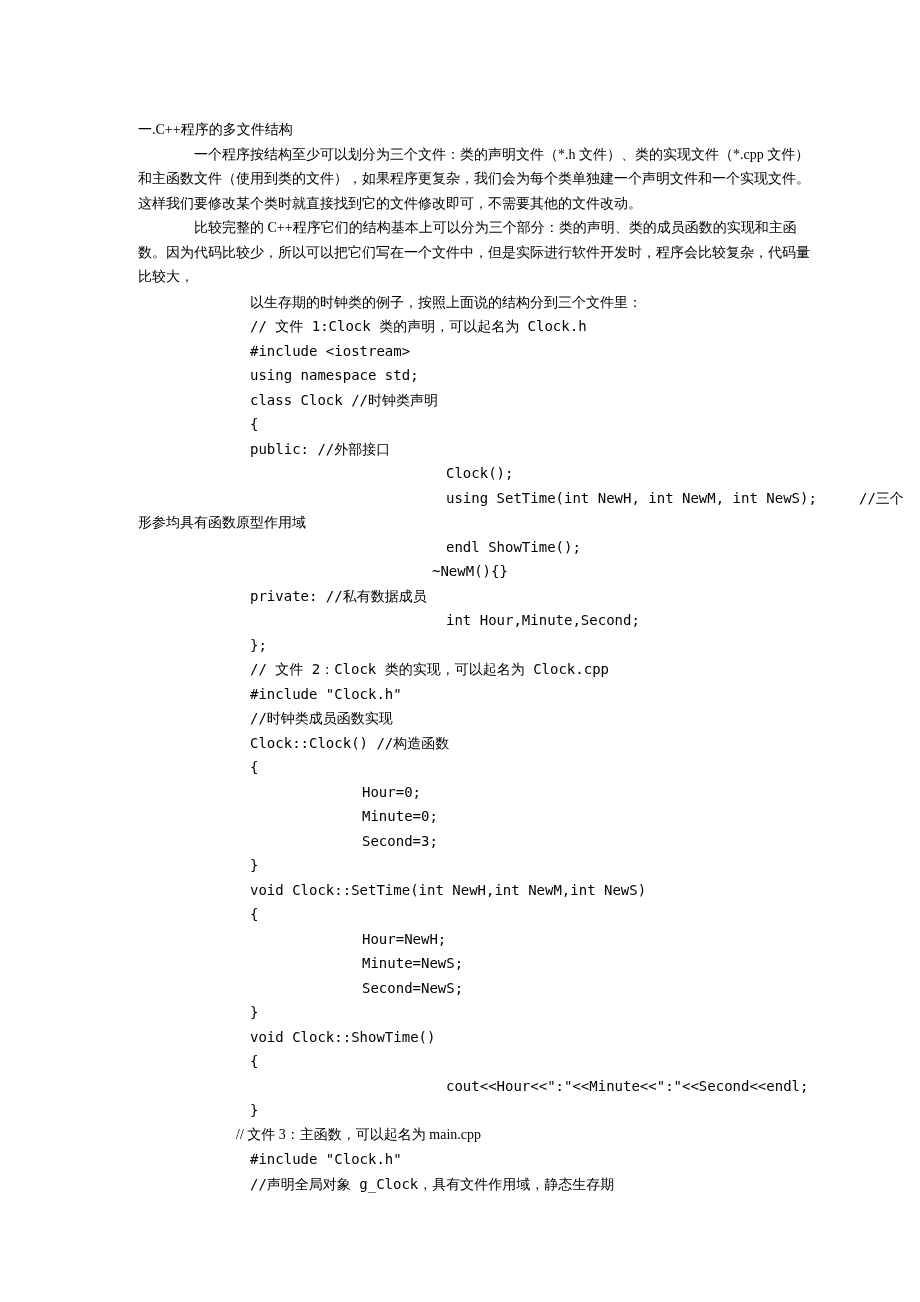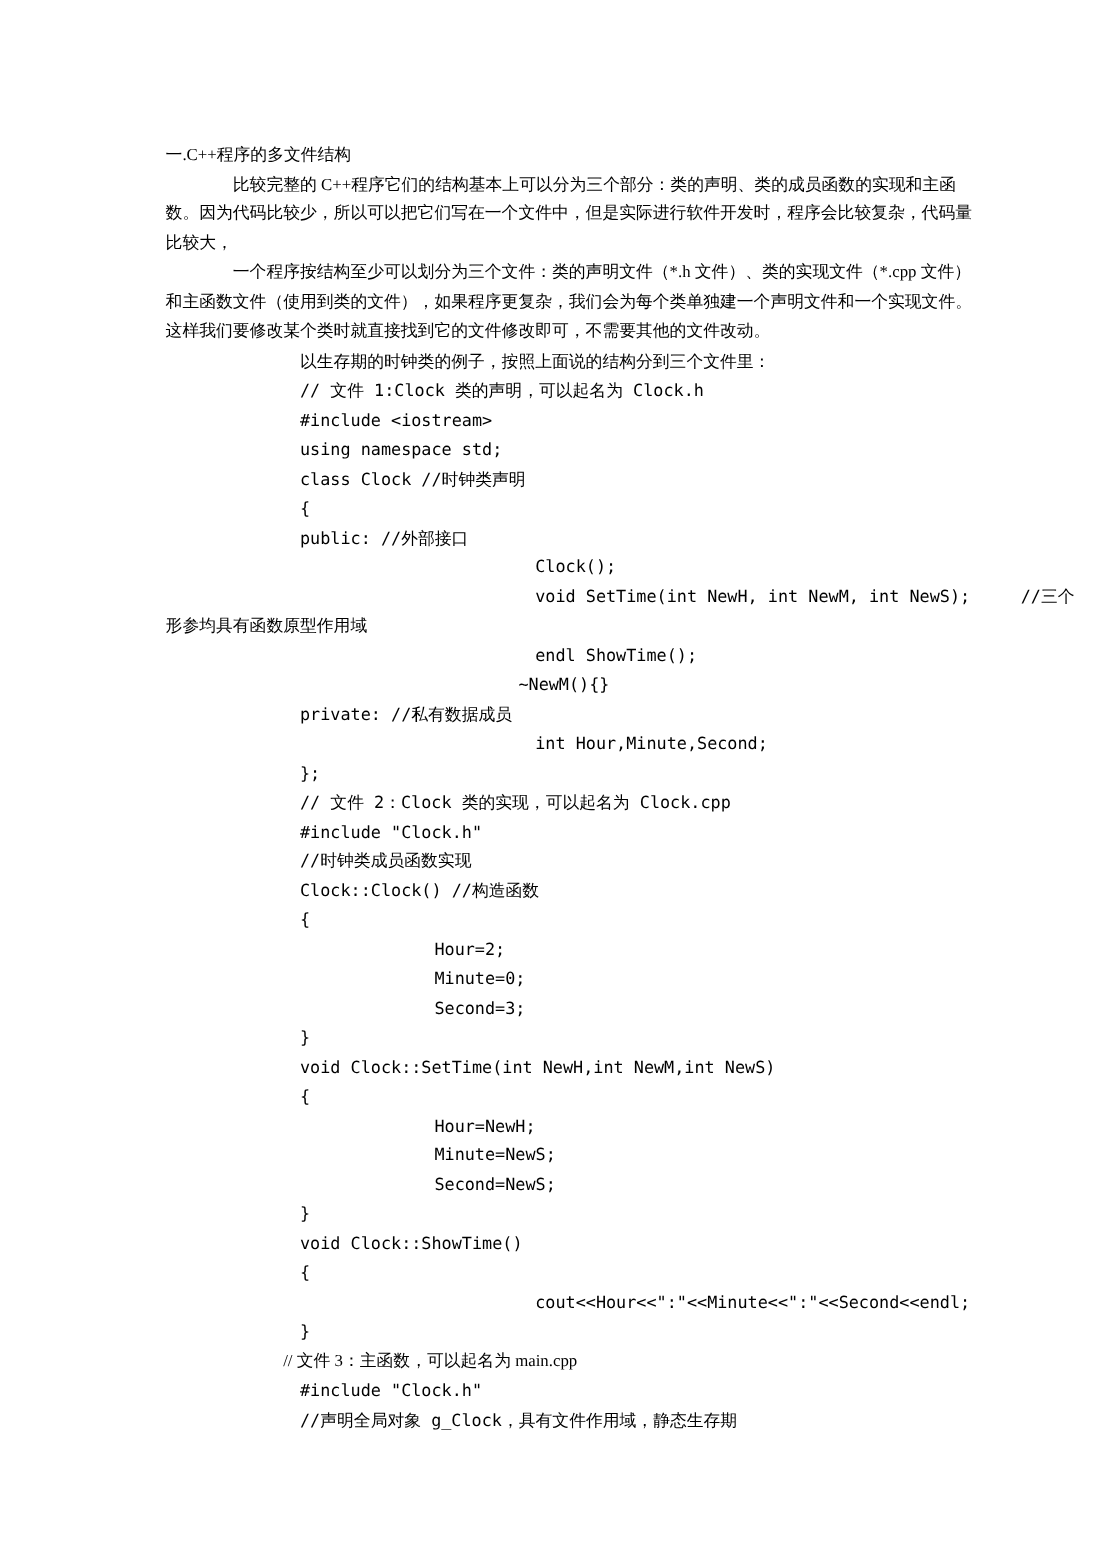--- a/index.html
+++ b/index.html
@@ -59,45 +59,45 @@
     white-space: pre;
   }
 </style>
 </head>
 <body>
 
 <div class="page">
 
   <p class="para">一.C++程序的多文件结构</p>
 
+  <p class="para indent1">一个程序按结构至少可以划分为三个文件：类的声明文件（*.h 文件）、类的实现文件（*.cpp 文件）和主函数文件（使用到类的文件），如果程序更复杂，我们会为每个类单独建一个声明文件和一个实现文件。这样我们要修改某个类时就直接找到它的文件修改即可，不需要其他的文件改动。</p>
+
   <p class="para indent1">比较完整的 C++程序它们的结构基本上可以分为三个部分：类的声明、类的成员函数的实现和主函数。因为代码比较少，所以可以把它们写在一个文件中，但是实际进行软件开发时，程序会比较复杂，代码量比较大，</p>
-
-  <p class="para indent1">一个程序按结构至少可以划分为三个文件：类的声明文件（*.h 文件）、类的实现文件（*.cpp 文件）和主函数文件（使用到类的文件），如果程序更复杂，我们会为每个类单独建一个声明文件和一个实现文件。这样我们要修改某个类时就直接找到它的文件修改即可，不需要其他的文件改动。</p>
 
   <p class="code-line">以生存期的时钟类的例子，按照上面说的结构分到三个文件里：</p>
   <p class="code-line">// 文件 1:Clock 类的声明，可以起名为 Clock.h</p>
   <p class="code-line">#include &lt;iostream&gt;</p>
   <p class="code-line">using namespace std;</p>
   <p class="code-line">class Clock //时钟类声明</p>
   <p class="code-line">{</p>
   <p class="code-line">public: //外部接口</p>
   <p class="code-line-lvl2">Clock();</p>
-  <p class="code-line-lvl2">void SetTime(int NewH, int NewM, int NewS);     //三个</p>
+  <p class="code-line-lvl2">using SetTime(int NewH, int NewM, int NewS);     //三个</p>
   <p class="cont">形参均具有函数原型作用域</p>
   <p class="code-line-lvl2">endl ShowTime();</p>
   <p class="code-line-lvl2b">~NewM(){}</p>
   <p class="code-line">private: //私有数据成员</p>
   <p class="code-line-lvl2">int Hour,Minute,Second;</p>
   <p class="code-line">};</p>
   <p class="code-line">// 文件 2：Clock 类的实现，可以起名为 Clock.cpp</p>
   <p class="code-line">#include "Clock.h"</p>
   <p class="code-line">//时钟类成员函数实现</p>
   <p class="code-line">Clock::Clock() //构造函数</p>
   <p class="code-line">{</p>
-  <p class="code-line-lvl3">Hour=2;</p>
+  <p class="code-line-lvl3">Hour=0;</p>
   <p class="code-line-lvl3">Minute=0;</p>
   <p class="code-line-lvl3">Second=3;</p>
   <p class="code-line">}</p>
   <p class="code-line">void Clock::SetTime(int NewH,int NewM,int NewS)</p>
   <p class="code-line">{</p>
   <p class="code-line-lvl3">Hour=NewH;</p>
   <p class="code-line-lvl3">Minute=NewS;</p>
   <p class="code-line-lvl3">Second=NewS;</p>
   <p class="code-line">}</p>
   <p class="code-line">void Clock::ShowTime()</p>

